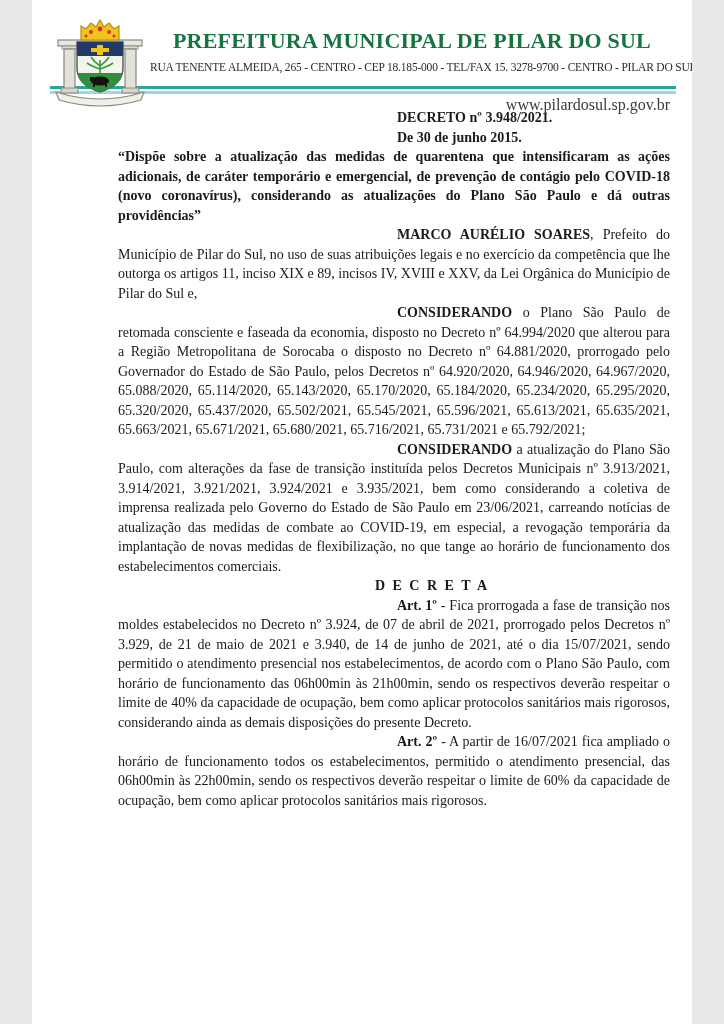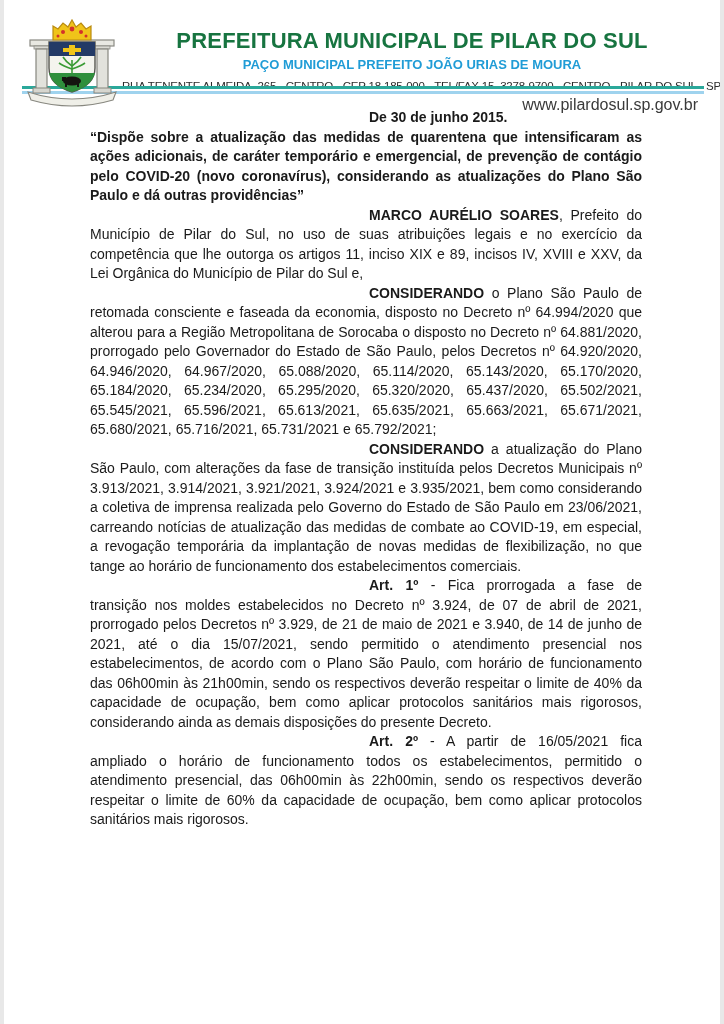--- a/index.html
+++ b/index.html
@@ -1,21 +1,21 @@
 <!DOCTYPE html>
 <html><head>
 <meta charset="utf-8">
 <style>
   html,body{margin:0;padding:0;background:#e8e8e8;}
   .page{
     position:relative;
-    width:716px;height:1024px;
+    width:660px;height:1024px;
     margin:0 auto;
     background:#ffffff;
-    font-family:Liberation Sans, sans-serif;
+    font-family:Liberation Serif, serif;
     color:#1a1a1a;
     overflow:hidden;
   }
   
   .header{position:absolute;top:14px;left:0;right:0;height:96px;}
   .logo{position:absolute;left:16px;top:2px;width:104px;height:92px;z-index:3;}
   .header-text{margin-left:118px;margin-right:18px;text-align:center;}
   .title{
     font-size:22px;font-weight:bold;letter-spacing:.2px;
     color:#177440;line-height:26px;margin-top:14px;white-space:nowrap;
@@ -114,40 +114,41 @@
         </g>
 
         <g>
           <path d="M8 76 q44 14 88 0 l-3 8 q-41 12 -82 0 Z" fill="#efefe8" stroke="#87877f" stroke-width="1.1"></path>
         </g>
       </svg>
     </div>
 
     <div class="header-text">
       <div class="title">PREFEITURA MUNICIPAL DE PILAR DO SUL</div>
-      <div class="subtitle">PAÇO MUNICIPAL PREFEITO JOÃO URIAS DE MOURA</div>
       <div class="address">RUA TENENTE ALMEIDA, 265 - CENTRO - CEP 18.185-000 - TEL/FAX 15. 3278-9700 - CENTRO - PILAR DO SUL - SP</div>
     </div>
   </div>
 
   <div class="website">www.pilardosul.sp.gov.br</div>
 
   <div class="doc">
 
     <div class="head-block">
+      <p>DECRETO nº 3.948/2021.</p>
       <p>De 30 de junho 2015.</p>
     </div>
 
-    <p class="epigraph">“Dispõe sobre a atualização das medidas de quarentena que intensificaram as ações adicionais, de caráter temporário e emergencial, de prevenção de contágio pelo COVID-20 (novo coronavírus), considerando as atualizações do Plano São Paulo e dá outras providências”</p>
+    <p class="epigraph">“Dispõe sobre a atualização das medidas de quarentena que intensificaram as ações adicionais, de caráter temporário e emergencial, de prevenção de contágio pelo COVID-18 (novo coronavírus), considerando as atualizações do Plano São Paulo e dá outras providências”</p>
 
     <p class="preamble"><strong>MARCO AURÉLIO SOARES</strong><span>, Prefeito do Município de Pilar do Sul, no uso de suas atribuições legais e no exercício da competência que lhe outorga os artigos 11, inciso XIX e 89, incisos IV, XVIII e XXV, da Lei Orgânica do Município de Pilar do Sul e,</span></p>
 
     <p class="consider"><strong>CONSIDERANDO</strong><span> o Plano São Paulo de retomada consciente e faseada da economia, disposto no Decreto nº 64.994/2020 que alterou para a Região Metropolitana de Sorocaba o disposto no Decreto nº 64.881/2020, prorrogado pelo Governador do Estado de São Paulo, pelos Decretos nº 64.920/2020, 64.946/2020, 64.967/2020, 65.088/2020, 65.114/2020, 65.143/2020, 65.170/2020, 65.184/2020, 65.234/2020, 65.295/2020, 65.320/2020, 65.437/2020, 65.502/2021, 65.545/2021, 65.596/2021, 65.613/2021, 65.635/2021, 65.663/2021, 65.671/2021, 65.680/2021, 65.716/2021, 65.731/2021 e 65.792/2021;</span></p>
 
     <p class="consider"><strong>CONSIDERANDO</strong><span> a atualização do Plano São Paulo, com alterações da fase de transição instituída pelos Decretos Municipais nº 3.913/2021, 3.914/2021, 3.921/2021, 3.924/2021 e 3.935/2021, bem como considerando a coletiva de imprensa realizada pelo Governo do Estado de São Paulo em 23/06/2021, carreando notícias de atualização das medidas de combate ao COVID-19, em especial, a revogação temporária da implantação de novas medidas de flexibilização, no que tange ao horário de funcionamento dos estabelecimentos comerciais.</span></p>
 
+    <p class="enacting">D E C R E T A</p>
 
     <p class="article"><strong>Art. 1º</strong><span> - Fica prorrogada a fase de transição nos moldes estabelecidos no Decreto nº 3.924, de 07 de abril de 2021, prorrogado pelos Decretos nº 3.929, de 21 de maio de 2021 e 3.940, de 14 de junho de 2021, até o dia 15/07/2021, sendo permitido o atendimento presencial nos estabelecimentos, de acordo com o Plano São Paulo, com horário de funcionamento das 06h00min às 21h00min, sendo os respectivos deverão respeitar o limite de 40% da capacidade de ocupação, bem como aplicar protocolos sanitários mais rigorosos, considerando ainda as demais disposições do presente Decreto.</span></p>
 
-    <p class="article"><strong>Art. 2º</strong><span> - A partir de 16/05/2021 fica ampliado o horário de funcionamento todos os estabelecimentos, permitido o atendimento presencial, das 06h00min às 22h00min, sendo os respectivos deverão respeitar o limite de 60% da capacidade de ocupação, bem como aplicar protocolos sanitários mais rigorosos.</span></p>
+    <p class="article"><strong>Art. 2º</strong><span> - A partir de 16/07/2021 fica ampliado o horário de funcionamento todos os estabelecimentos, permitido o atendimento presencial, das 06h00min às 22h00min, sendo os respectivos deverão respeitar o limite de 60% da capacidade de ocupação, bem como aplicar protocolos sanitários mais rigorosos.</span></p>
 
   </div>
 </div>
 
 </body></html>

